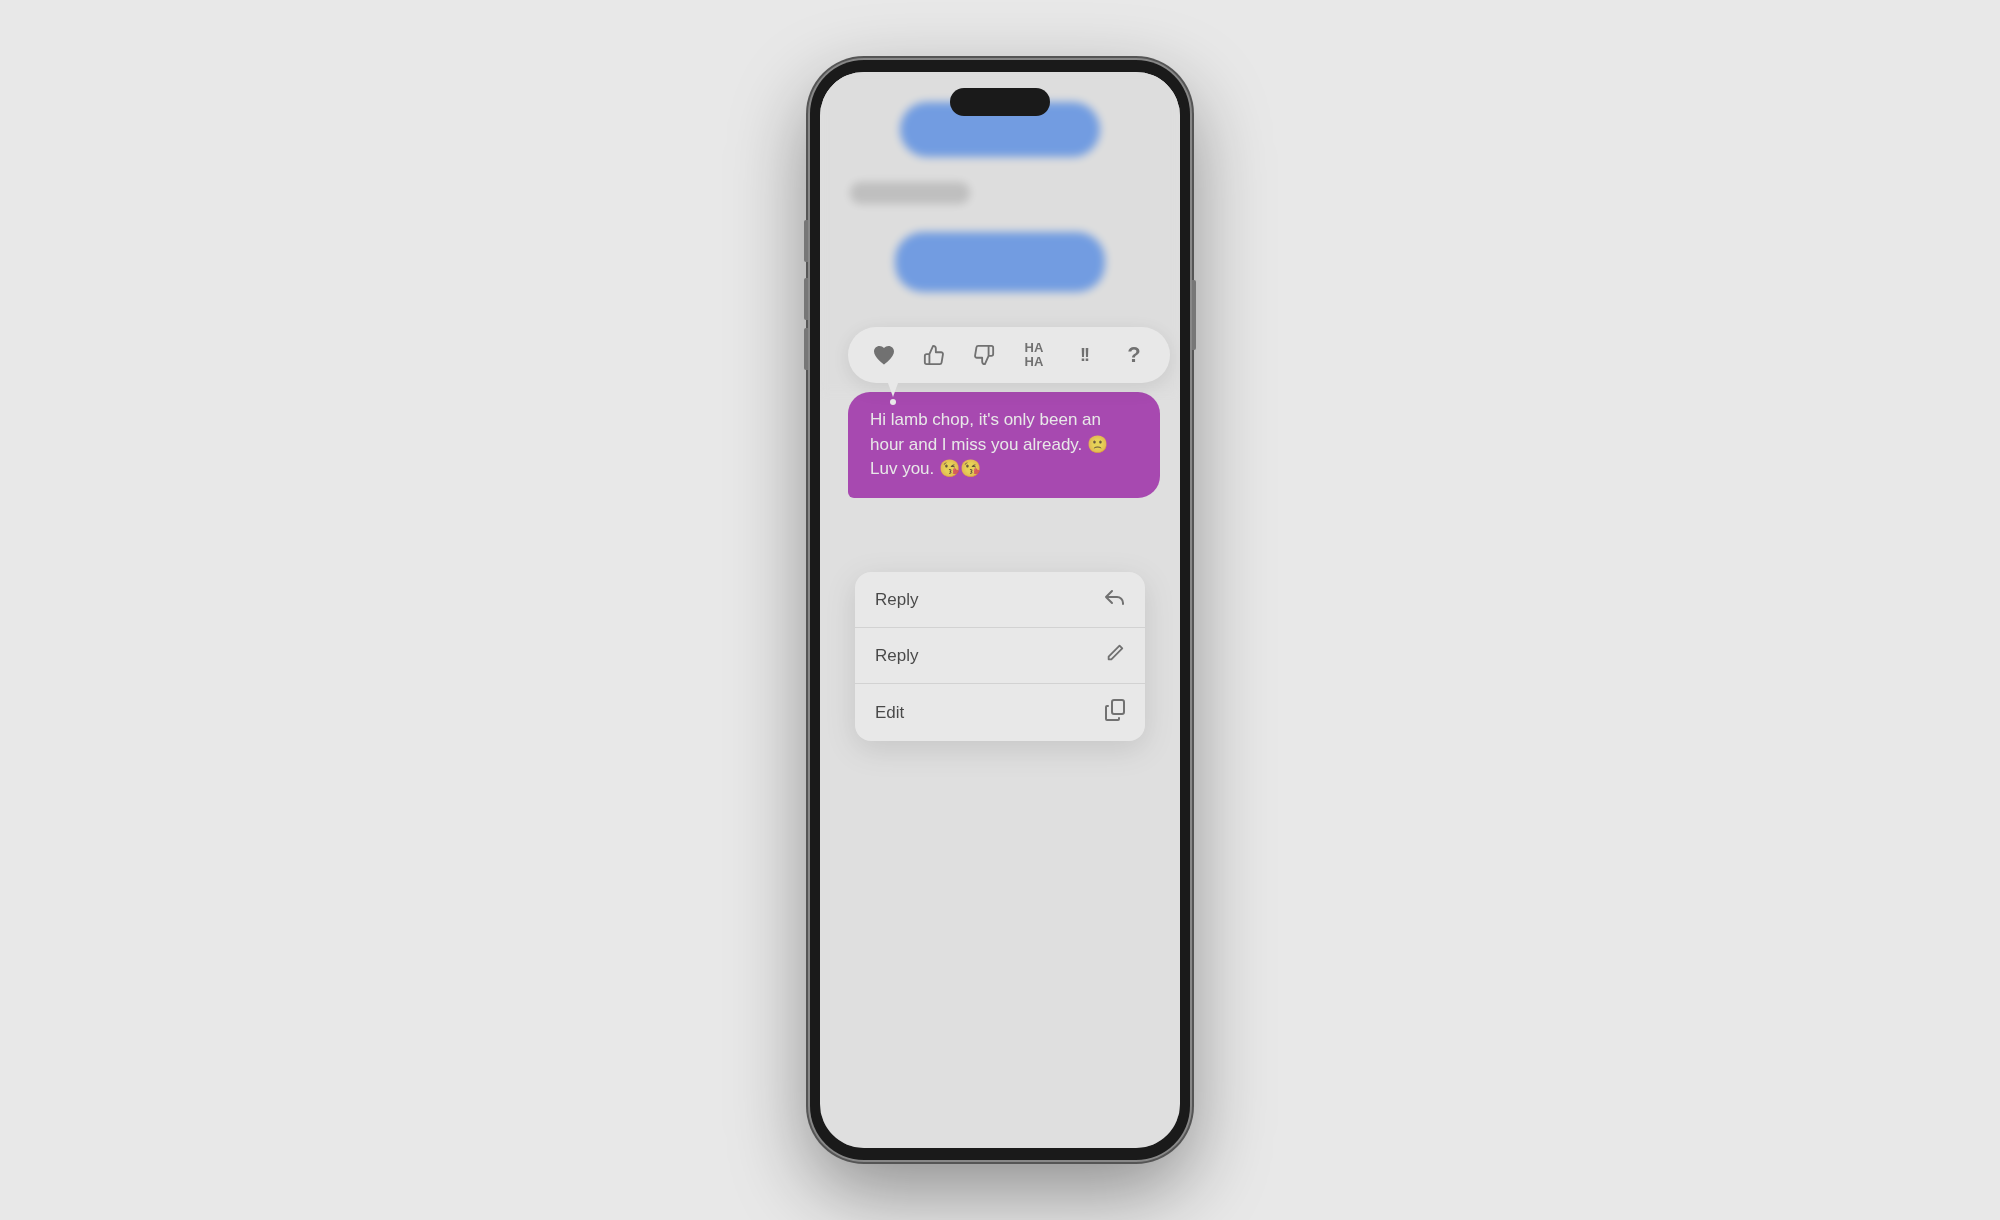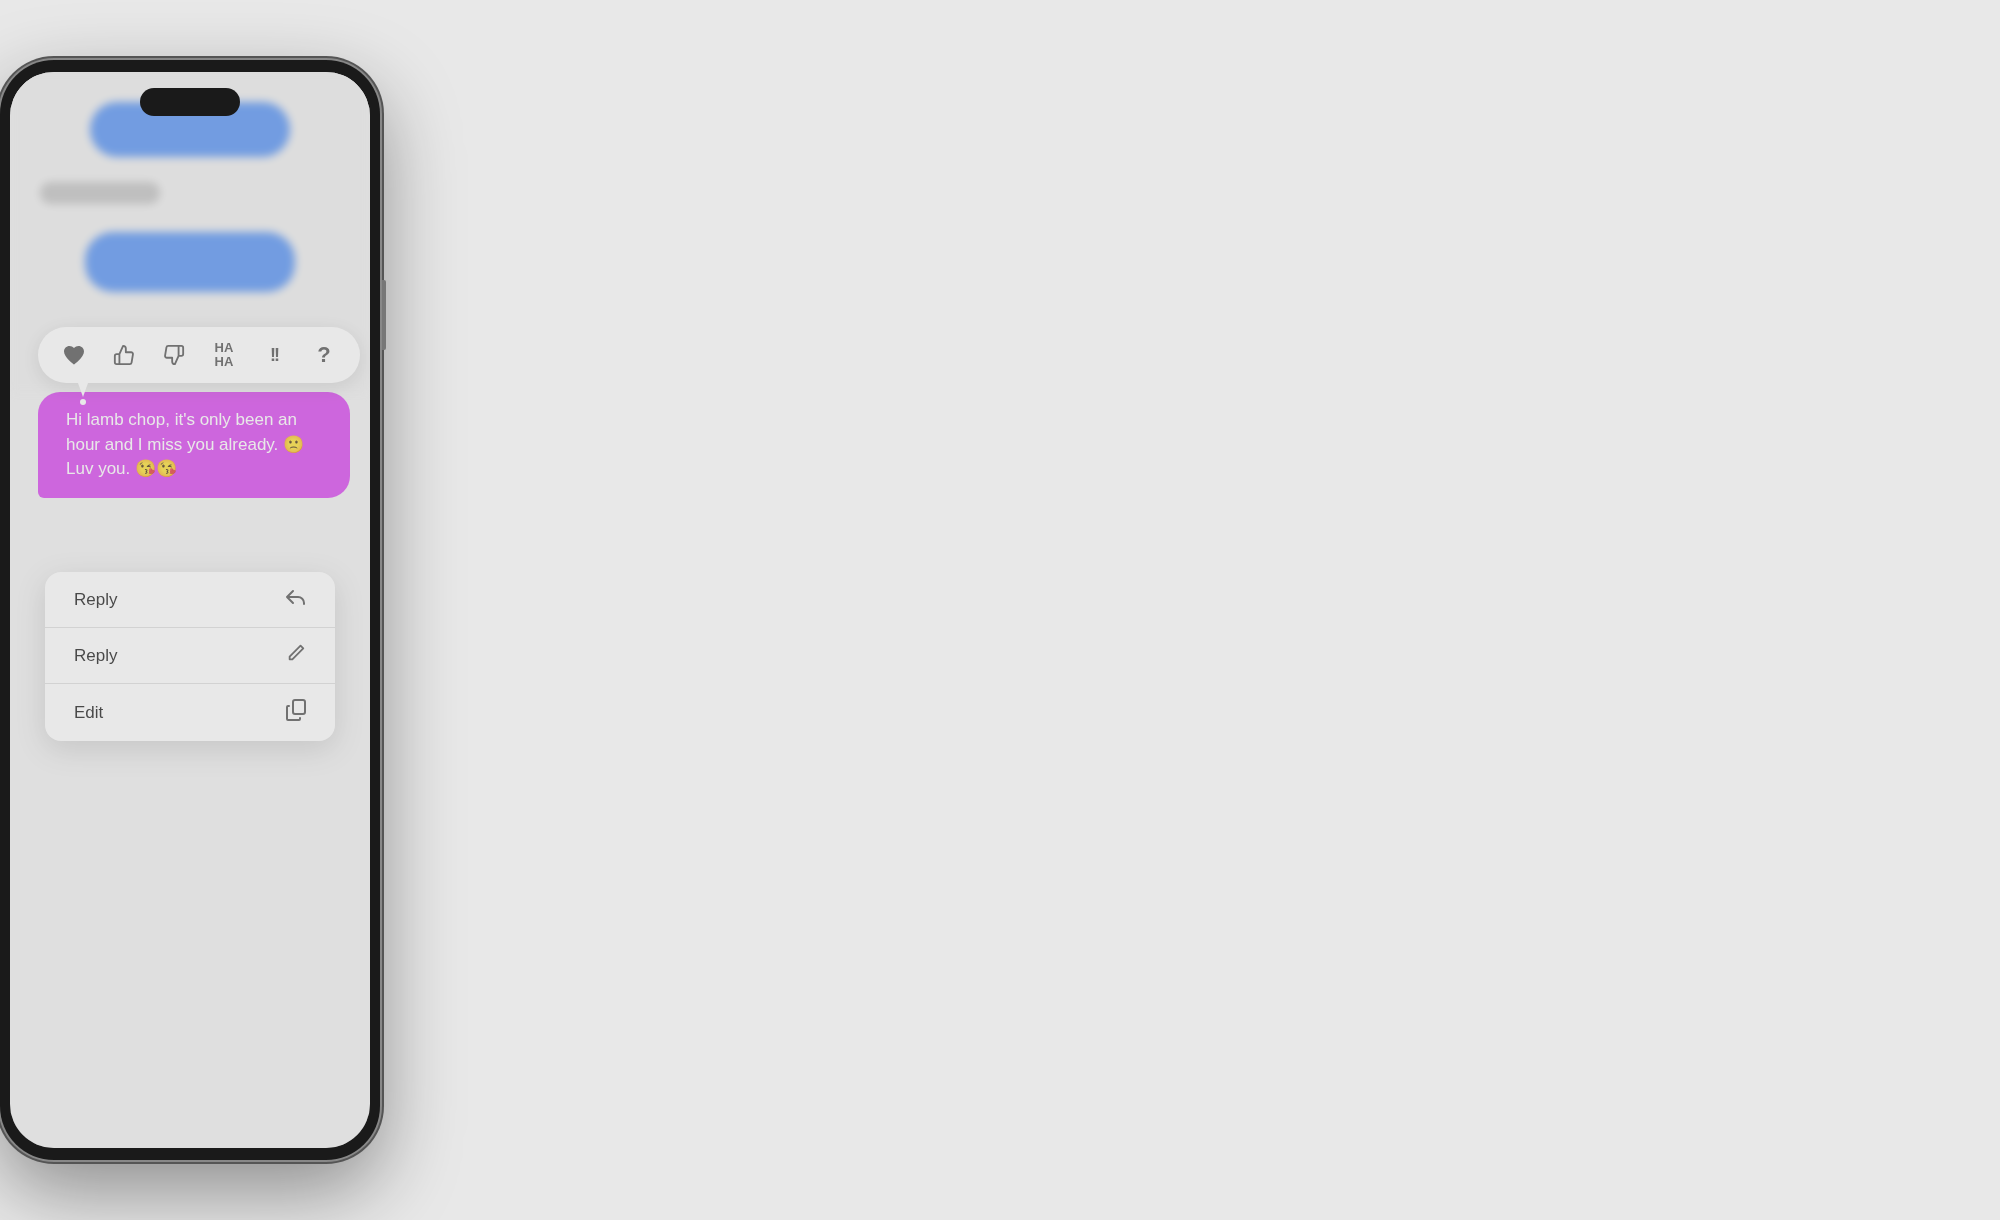--- a/index.html
+++ b/index.html
@@ -14,20 +14,21 @@
       font-family: -apple-system, BlinkMacSystemFont, 'SF Pro Display', 'Helvetica Neue', sans-serif;
       overflow: hidden;
     }
 
     .scene {
       position: relative;
       width: 2000px;
       height: 1220px;
       display: flex;
       align-items: center;
+      justify-content: center;
     }
 
     
     .phone-frame {
       position: relative;
       width: 380px;
       height: 1100px;
       background: #1a1a1a;
       border-radius: 54px;
       box-shadow:
@@ -194,23 +195,23 @@
       background: white;
       border-radius: 50%;
     }
 
     
     .message-bubble {
       position: absolute;
       top: 320px;
       left: 28px;
       right: 20px;
-      background: #d946ef;
+      background: #a21caf;
       border-radius: 22px 22px 22px 6px;
-      padding: 16px 28px;
+      padding: 16px 22px;
       z-index: 5;
     }
 
     .message-text {
       color: white;
       font-size: 17px;
       line-height: 1.45;
       font-weight: 400;
     }
 
@@ -225,21 +226,21 @@
       border-radius: 16px;
       overflow: hidden;
       box-shadow: 0 8px 30px rgba(0,0,0,0.15);
       z-index: 20;
     }
 
     .context-menu-item {
       display: flex;
       align-items: center;
       justify-content: space-between;
-      padding: 15px 29px;
+      padding: 15px 20px;
       border-bottom: 1px solid #e0e0e0;
       cursor: pointer;
     }
 
     .context-menu-item:last-child {
       border-bottom: none;
     }
 
     .menu-item-label {
       font-size: 17px;

